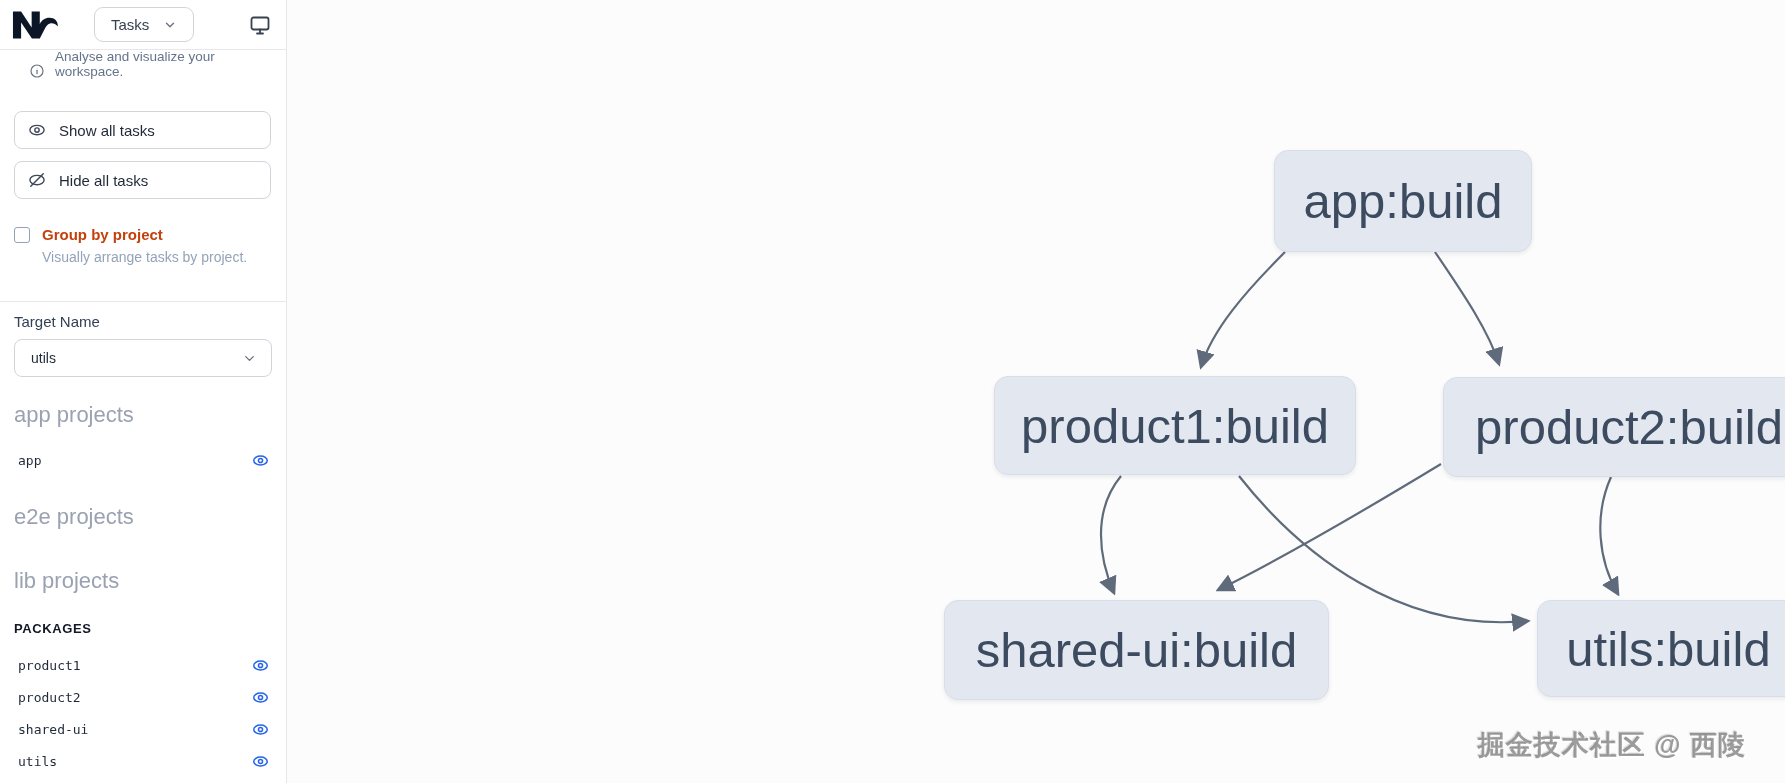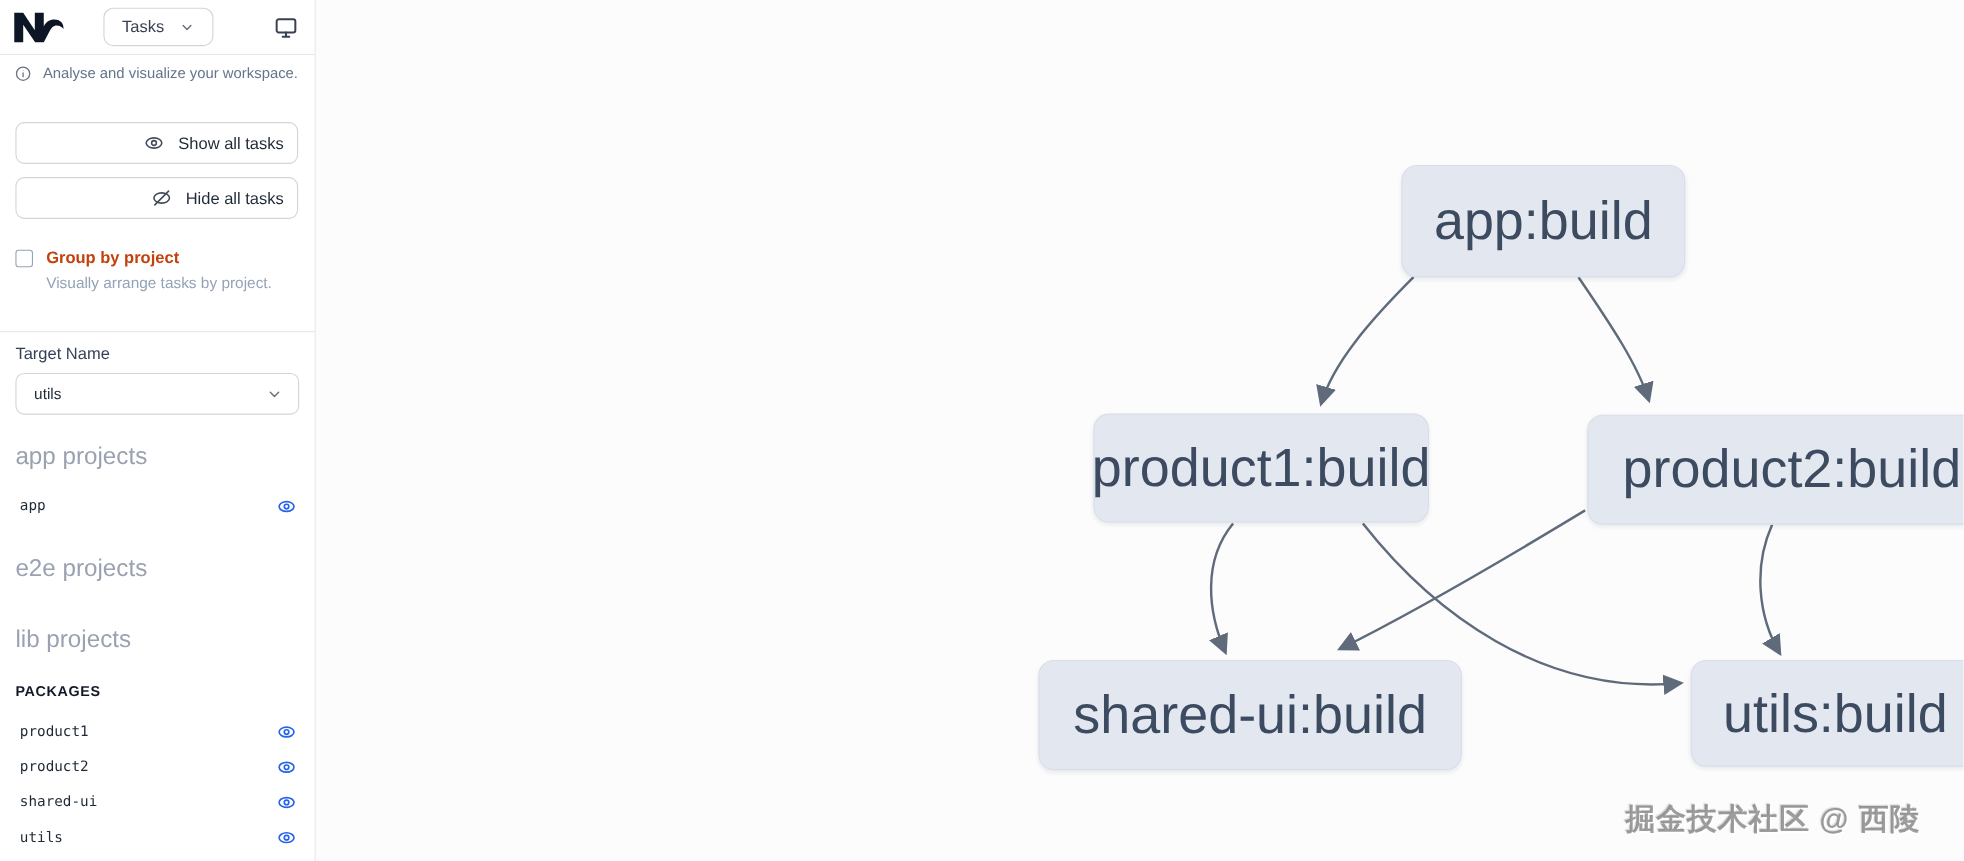--- a/index.html
+++ b/index.html
@@ -10,26 +10,26 @@
   
   .sidebar { position:absolute; left:0; top:0; width:287px; height:783px; background:#ffffff;
              border-right:1px solid #e5e7eb; z-index:5; }
   .sb-header { height:50px; display:flex; align-items:center; padding:0 12px; border-bottom:1px solid #e5e7eb; }
   .logo { width:48px; height:34px; display:flex; align-items:center; }
   .tasks-btn { margin-left:34px; display:flex; align-items:center; gap:14px; padding:8px 16px;
                border:1px solid #d1d5db; border-radius:9px; background:#fff; cursor:pointer;
                font-size:15px; color:#374151; }
   .monitor-btn { margin-left:auto; width:28px; height:28px; display:flex; align-items:center; justify-content:center; cursor:pointer; }
 
-  .info-row { display:flex; align-items:flex-start; gap:10px; padding:0 13px; margin-top:9px; height:20px; }
+  .info-row { display:flex; align-items:flex-end; gap:10px; padding:0 13px; margin-top:9px; height:20px;margin-left:16px; }
   .info-row span.txt { font-size:13.5px; color:#64748b; }
 
   .sb-btn { display:flex; align-items:center; gap:12px; margin:0 14px; padding:0 12px; height:38px;
             width:257px; border:1px solid #d1d5db; border-radius:8px; background:#fff; cursor:pointer;
-            font-size:15px; color:#1f2937;justify-content:flex-end; }
+            font-size:15px; color:#1f2937; }
   .sb-btn.first { margin-top:32px; }
   .sb-btn.second { margin-top:12px; }
 
   .group-row { display:flex; gap:12px; margin:26px 14px 0; }
   .checkbox { width:16px; height:16px; border:1.5px solid #94a3b8; border-radius:3px; background:#fff;
               flex:0 0 16px; margin-top:2px; cursor:pointer; }
   .group-label { font-size:15px; font-weight:600; color:#c2410c; line-height:20px; cursor:pointer; }
   .group-desc { font-size:14px; color:#94a3b8; line-height:20px; margin-top:2px; }
 
   .divider { border-top:1px solid #e5e7eb; margin-top:34px; }
@@ -214,21 +214,21 @@
           <path d="M 998 252 C 958 292, 925 330, 914 367" fill="none" stroke="#5f6b7b" stroke-width="2.2" marker-end="url(#arrow)"></path>
           <path d="M 1148 252 C 1178 296, 1202 332, 1212 364" fill="none" stroke="#5f6b7b" stroke-width="2.2" marker-end="url(#arrow)"></path>
           <path d="M 834 476 C 806 510, 811 556, 827 593" fill="none" stroke="#5f6b7b" stroke-width="2.2" marker-end="url(#arrow)"></path>
           <path d="M 1154 464 C 1078 510, 1000 556, 931 590" fill="none" stroke="#5f6b7b" stroke-width="2.2" marker-end="url(#arrow)"></path>
           <path d="M 952 476 C 1015 556, 1115 633, 1241 621" fill="none" stroke="#5f6b7b" stroke-width="2.2" marker-end="url(#arrow)"></path>
           <path d="M 1324 477 C 1307 515, 1311 560, 1331 594" fill="none" stroke="#5f6b7b" stroke-width="2.2" marker-end="url(#arrow)"></path>
         </g>
     </svg>
     <div id="node-layer">
         <div class="task-node" style="left: 987px; top: 150px; width: 258px; height: 102px;">app:build</div>
-        <div class="task-node" style="left: 707px; top: 376px; width: 305px; height: 99px;">product1:build</div>
+        <div class="task-node" style="left: 707px; top: 376px; width: 362px; height: 99px;">product1:build</div>
         <div class="task-node" style="left: 1156px; top: 377px; width: 372px; height: 100px;">product2:build</div>
         <div class="task-node" style="left: 657px; top: 600px; width: 385px; height: 100px;">shared-ui:build</div>
         <div class="task-node" style="left: 1250px; top: 600px; width: 263px; height: 97px;">utils:build</div>
       </div>
   </div>
 
   <div class="watermark">掘金技术社区 @ 西陵</div>
 
 </div>
 

